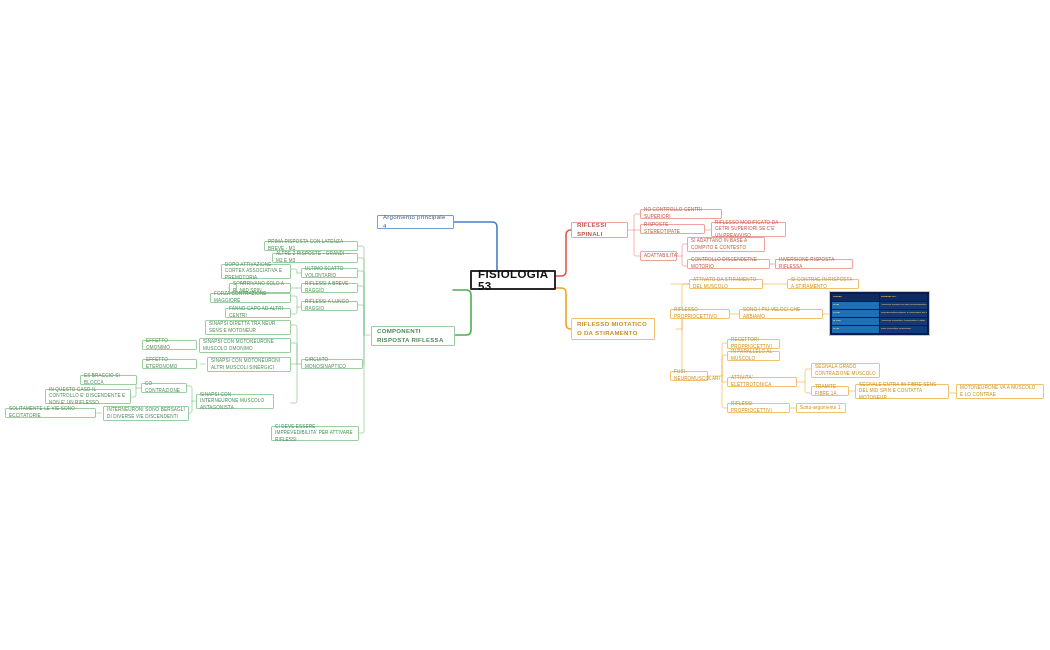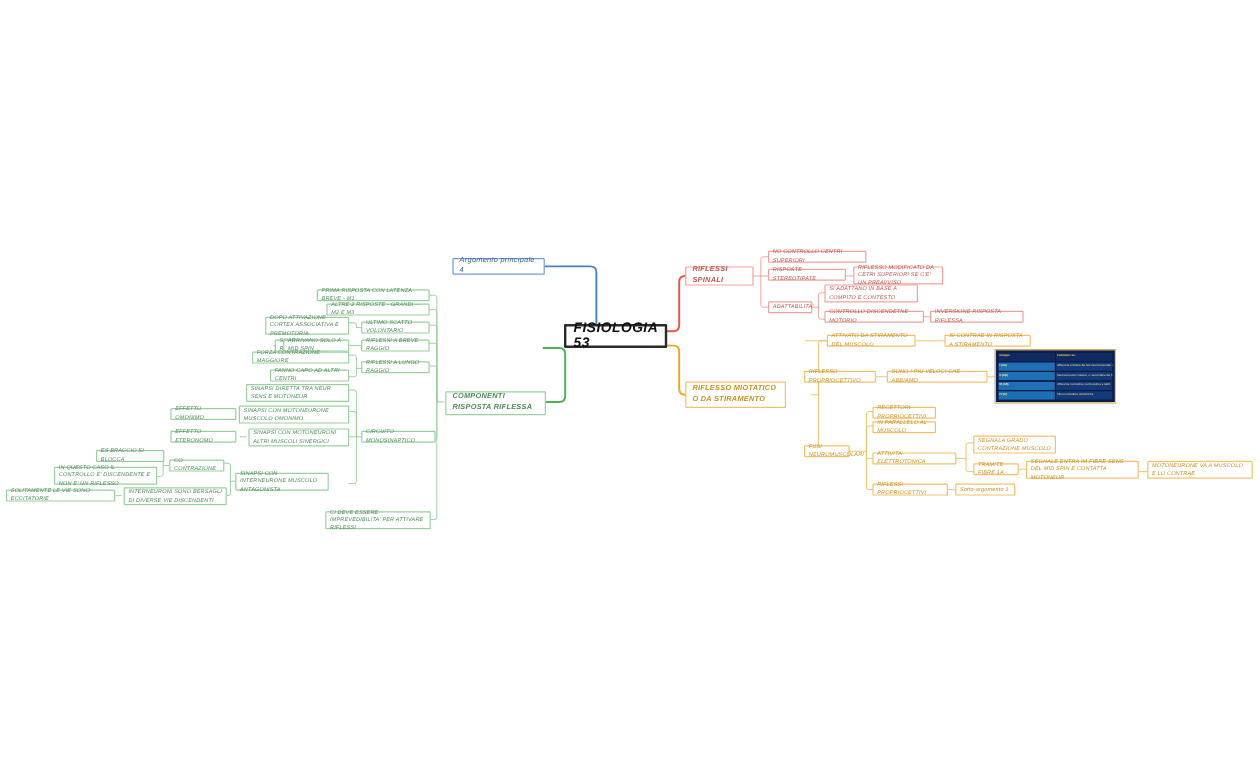--- a/index.html
+++ b/index.html
@@ -1,21 +1,21 @@
 <!DOCTYPE html>
 <html><head>
 <meta charset="utf-8">
 <style>
   html,body{margin:0;padding:0;background:#ffffff;}
   body{width:1050px;height:650px;overflow:hidden;font-family:"Liberation Sans",sans-serif;}
   #canvas{position:relative;width:1050px;height:650px;}
 
   .node{position:absolute;box-sizing:border-box;border-width:1px;border-style:solid;background:#fff;
         display:flex;align-items:center;border-radius:1px;}
-  .node span{display:block;font-style:italic;}
+  .node span{display:block;}
 
   
   .root{border:2px solid #2b2b2b;background:#ffffff;}
   .root span{font-size:11.5px;font-weight:bold;letter-spacing:.4px;color:#111;padding:0 10px;}
 
   
   .main{border-width:1.2px;}
   .main span{font-size:6.1px;font-weight:bold;letter-spacing:.25px;line-height:1.45;padding:0 5px;}
 
   

